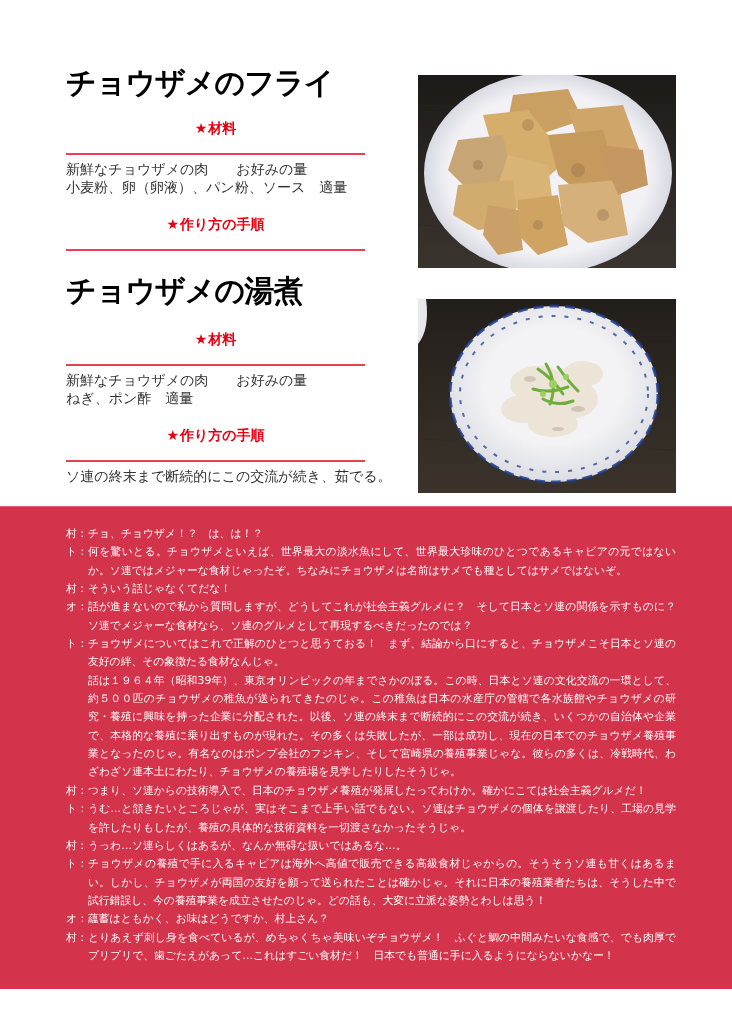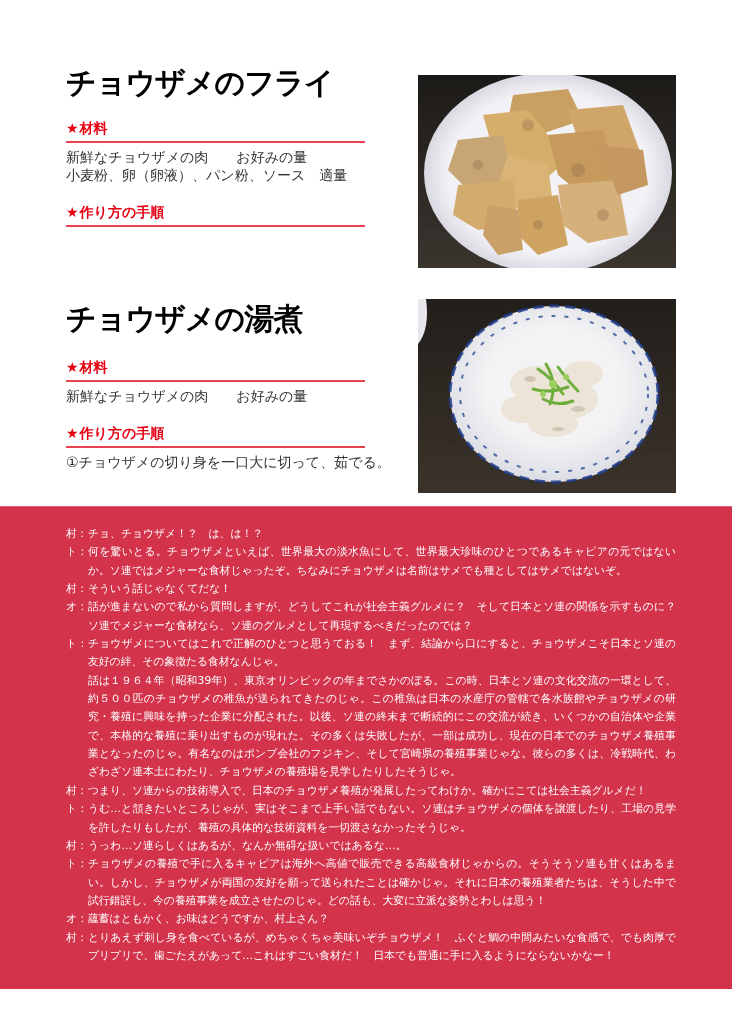--- a/index.html
+++ b/index.html
@@ -8,40 +8,41 @@
       height: 1024px;
       background: #ffffff;
       overflow: hidden;
       font-family: "DejaVu Sans", "Liberation Sans", sans-serif;
       color: #222;
     }
     .page { position: relative; width: 732px; height: 784px; }
 
     .recipe { position: absolute; left: 66px; width: 300px; }
     .recipe-1 { top: 64px; }
-    .recipe-2 { top: 300px; }
+    .recipe-2 { top: 272px; }
 
     .recipe-title {
       font-family: "DejaVu Serif", "Liberation Serif", serif;
       font-weight: bold;
       font-size: 30px;
       line-height: 38px;
       color: #000;
       letter-spacing: -1px;
       white-space: nowrap;
     }
     .section-heading {
       color: #e60012;
       font-size: 14px;
       font-weight: bold;
       line-height: 18px;
       border-bottom: 2px solid #e8414f;
       width: 299px;
-      padding-bottom: 4px;
-      white-space: nowrap;
+      padding-bottom: 16px;
+      white-space: nowrap;
+      text-align: center;
     }
     .section-heading .star { color: #e60012; margin-right: 1px; }
     .recipe-1 .h-materials { margin-top: 17px; }
     .recipe-2 .h-materials { margin-top: 20px; }
     .lines { margin-top: 5px; }
     .line {
       font-size: 14px;
       line-height: 18px;
       color: #333;
       white-space: nowrap;
@@ -153,26 +154,27 @@
     </svg>
   </div>
 
   <section class="recipe recipe-2">
     <h1 class="recipe-title">チョウザメの湯煮</h1>
     <div class="section-heading h-materials">
       <span class="star">★</span><span>材料</span>
     </div>
     <div class="lines">
       <div class="line">新鮮なチョウザメの肉　　お好みの量</div>
+      <div class="line">ねぎ、ポン酢　適量</div>
     </div>
     <div class="section-heading h-steps">
       <span class="star">★</span><span>作り方の手順</span>
     </div>
     <div class="lines">
-      <div class="line">①チョウザメの切り身を一口大に切って、茹でる。</div>
+      <div class="line">ソ連の終末まで断続的にこの交流が続き、茹でる。</div>
     </div>
   </section>
 
   <div class="photo photo-boil" aria-label="boiled sturgeon with green onions in a blue-patterned bowl">
     <svg width="258" height="194" viewBox="0 0 258 194">
       <defs>
         <linearGradient id="wood2" x1="0" y1="0" x2="0" y2="1">
           <stop offset="0" stop-color="#221e1a"></stop>
           <stop offset="1" stop-color="#3b332b"></stop>
         </linearGradient>

